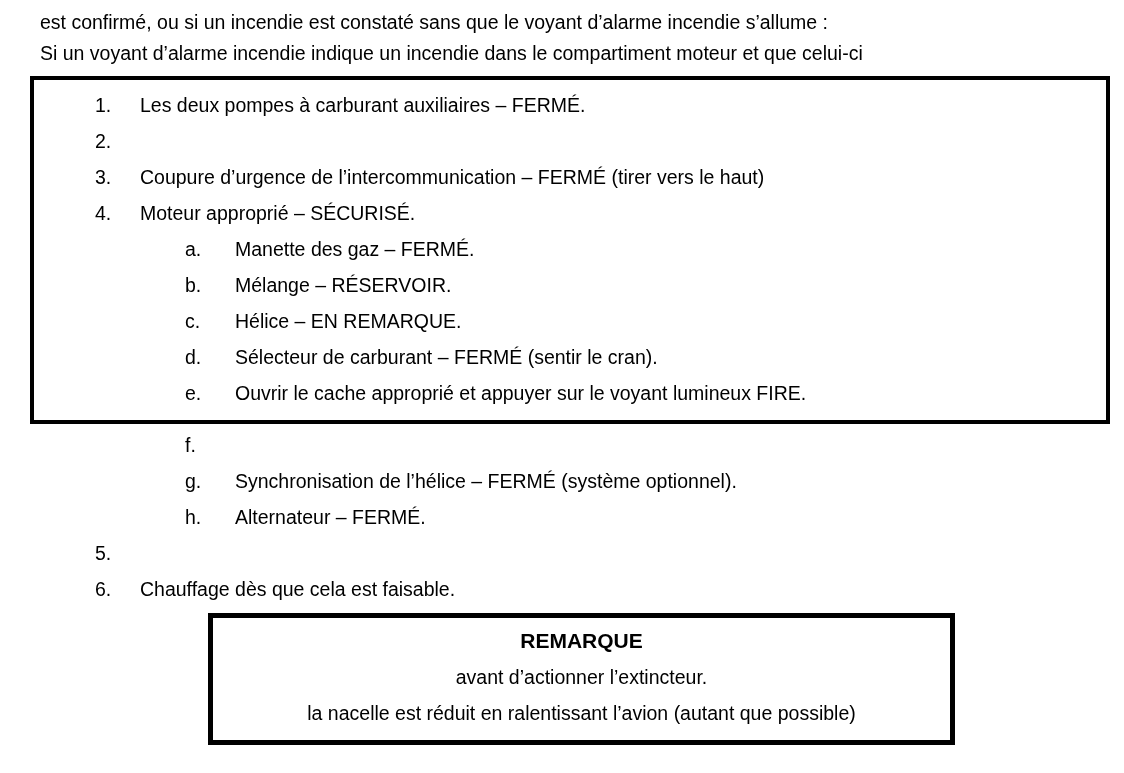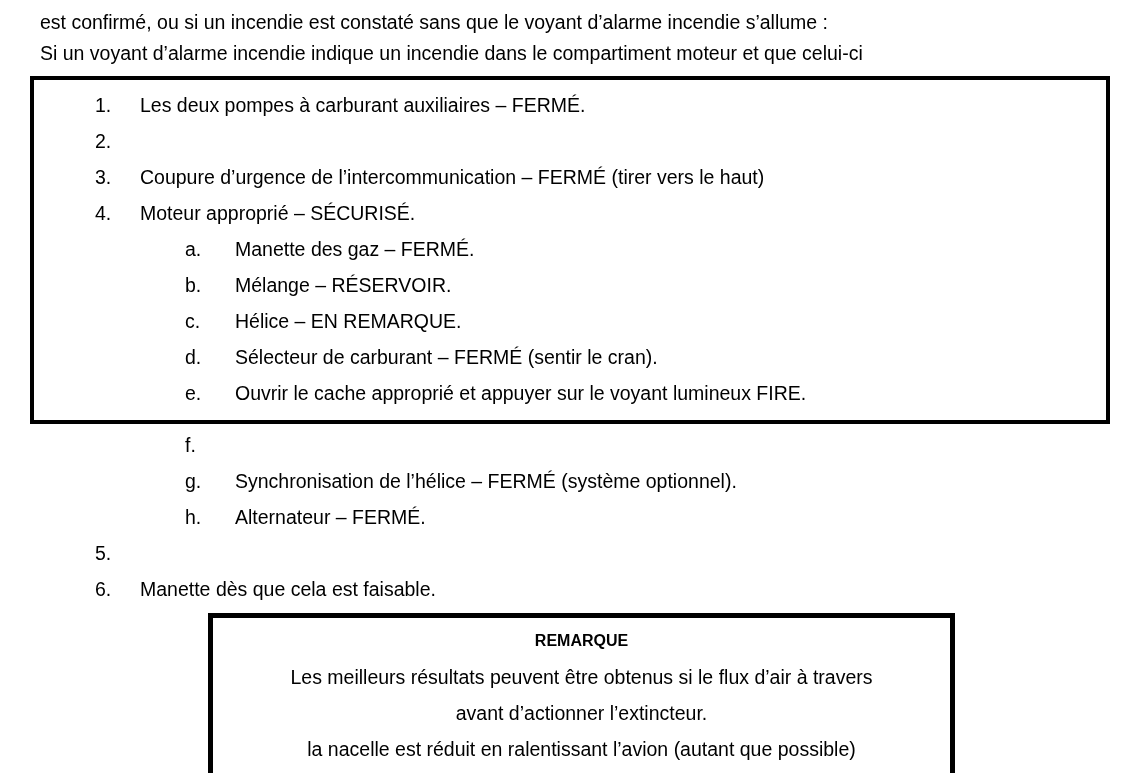--- a/index.html
+++ b/index.html
@@ -55,21 +55,21 @@
   .note-box {
     margin: 6px 0 0 208px;
     width: 747px;
     box-sizing: border-box;
     border: 5px solid #000000;
     text-align: center;
     padding: 4px 10px 9px 10px;
   }
   .note-title {
     font-weight: bold;
-    font-size: 16px;
+    font-size: 21px;
     line-height: 37px;
   }
   .note-line {
     line-height: 36px;
   }
 </style>
 </head>
 <body>
 
 <div class="page">
@@ -139,26 +139,25 @@
     <span class="marker">h.</span>
     <span class="text">Alternateur – FERMÉ.</span>
   </div>
 
   <div class="row lvl1">
     <span class="marker">5.</span>
   </div>
 
   <div class="row lvl1">
     <span class="marker">6.</span>
-    <span class="text">Manette dès que cela est faisable.</span>
+    <span class="text">Chauffage dès que cela est faisable.</span>
   </div>
 </div>
 
   <div class="note-box">
     <div class="note-title">REMARQUE</div>
     <div id="note-body">
-        <div class="note-line">Les meilleurs résultats peuvent être obtenus si le flux d’air à travers</div>
         <div class="note-line">avant d’actionner l’extincteur.</div>
         <div class="note-line">la nacelle est réduit en ralentissant l’avion (autant que possible)</div>
       </div>
   </div>
 
 </div>
 
 </body></html>

